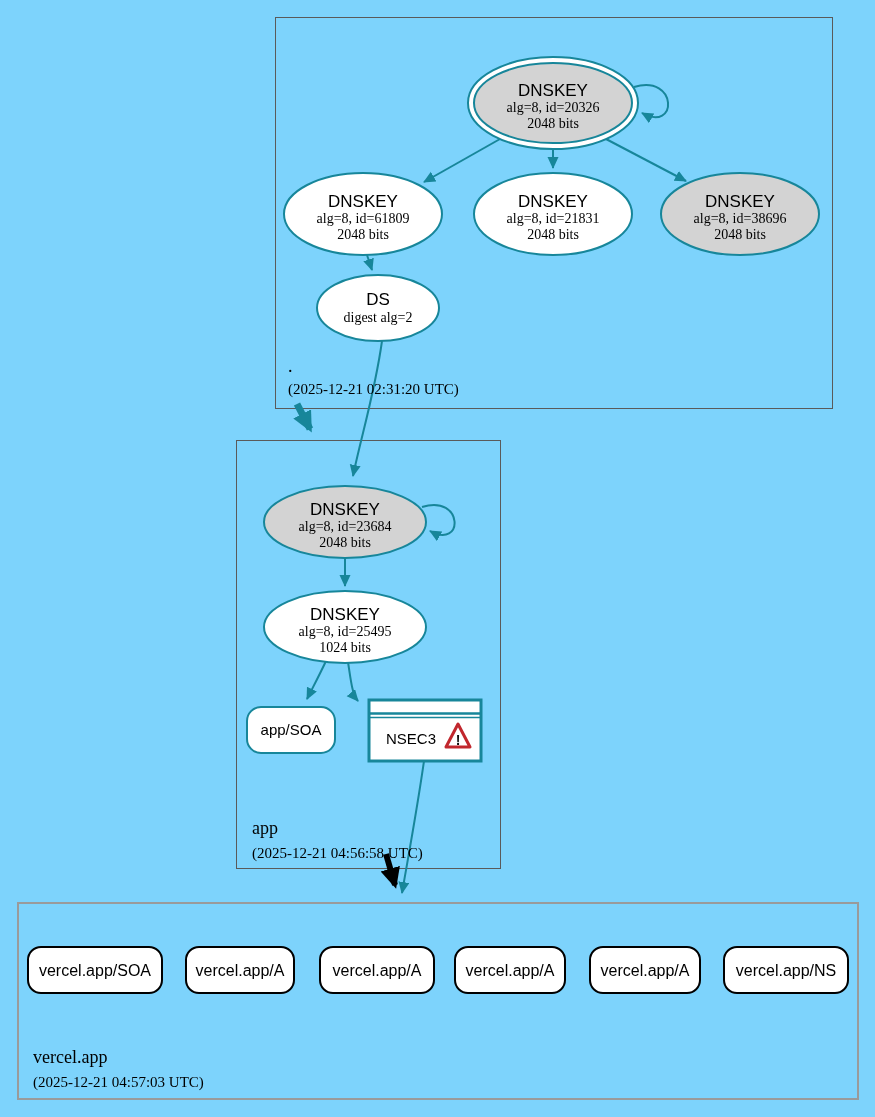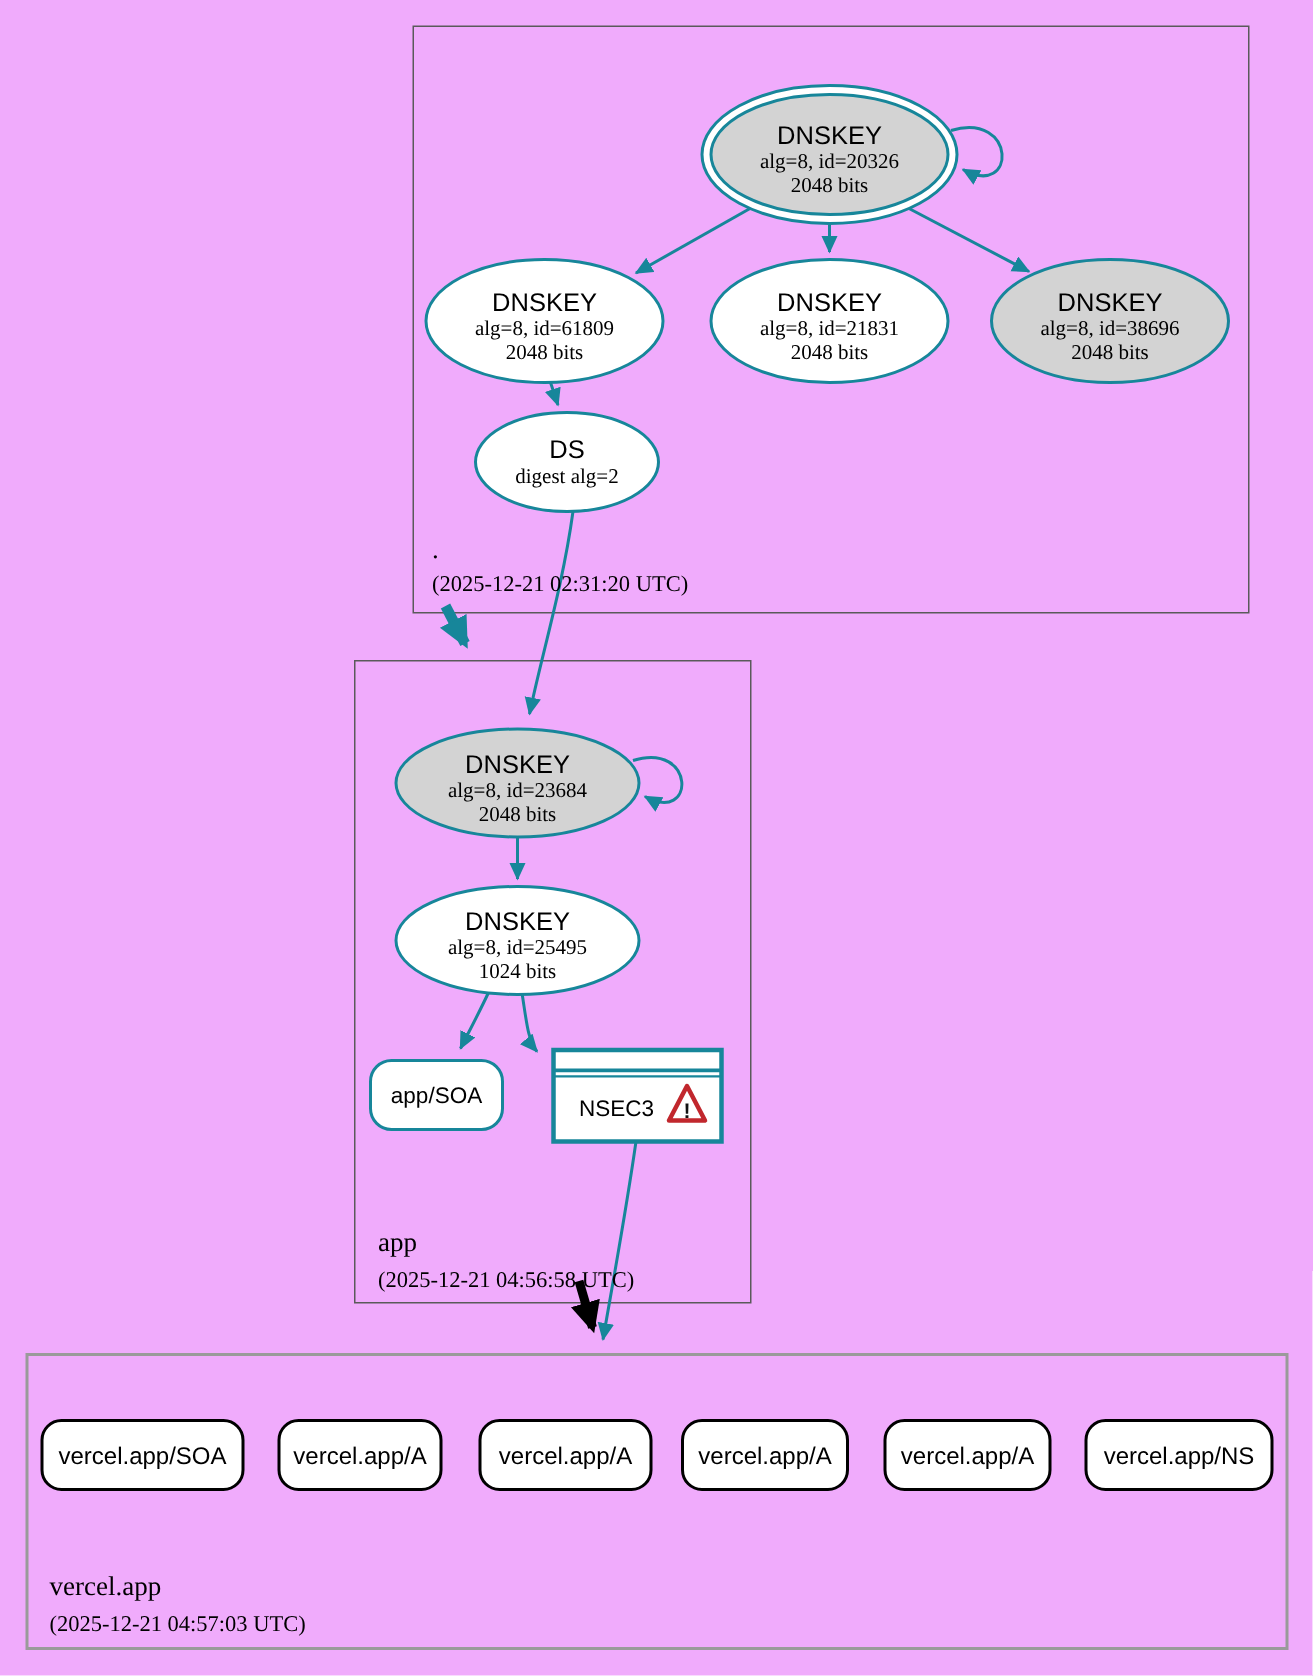--- a/index.html
+++ b/index.html
@@ -1,16 +1,16 @@
 <!DOCTYPE html>
 <html><head>
 <meta charset="utf-8">
 <style>
   html, body { margin: 0; padding: 0; background: #ffffff; }
-  .canvas { position: relative; width: 875px; height: 1117px; background: #f0abfc; }
+  .canvas { position: relative; width: 875px; height: 1117px; background: #7dd3fc; }
   svg { display: block; }
   text { user-select: none; }
   .node-title  { font-family: "Liberation Sans", sans-serif; font-size: 17px; fill: #000; }
   .node-detail { font-family: "Liberation Serif", serif; font-size: 14px; fill: #000; }
   .rr-label    { font-family: "Liberation Sans", sans-serif; font-size: 15px; fill: #000; }
   .rr-label-lg { font-family: "Liberation Sans", sans-serif; font-size: 16px; fill: #000; }
   .zone-name   { font-family: "Liberation Serif", serif; font-size: 18px; fill: #000; }
   .zone-ts     { font-family: "Liberation Serif", serif; font-size: 15px; fill: #000; }
   .warn-mark   { font-family: "Liberation Sans", sans-serif; font-size: 14px; font-weight: bold; fill: #111; }
 </style>

